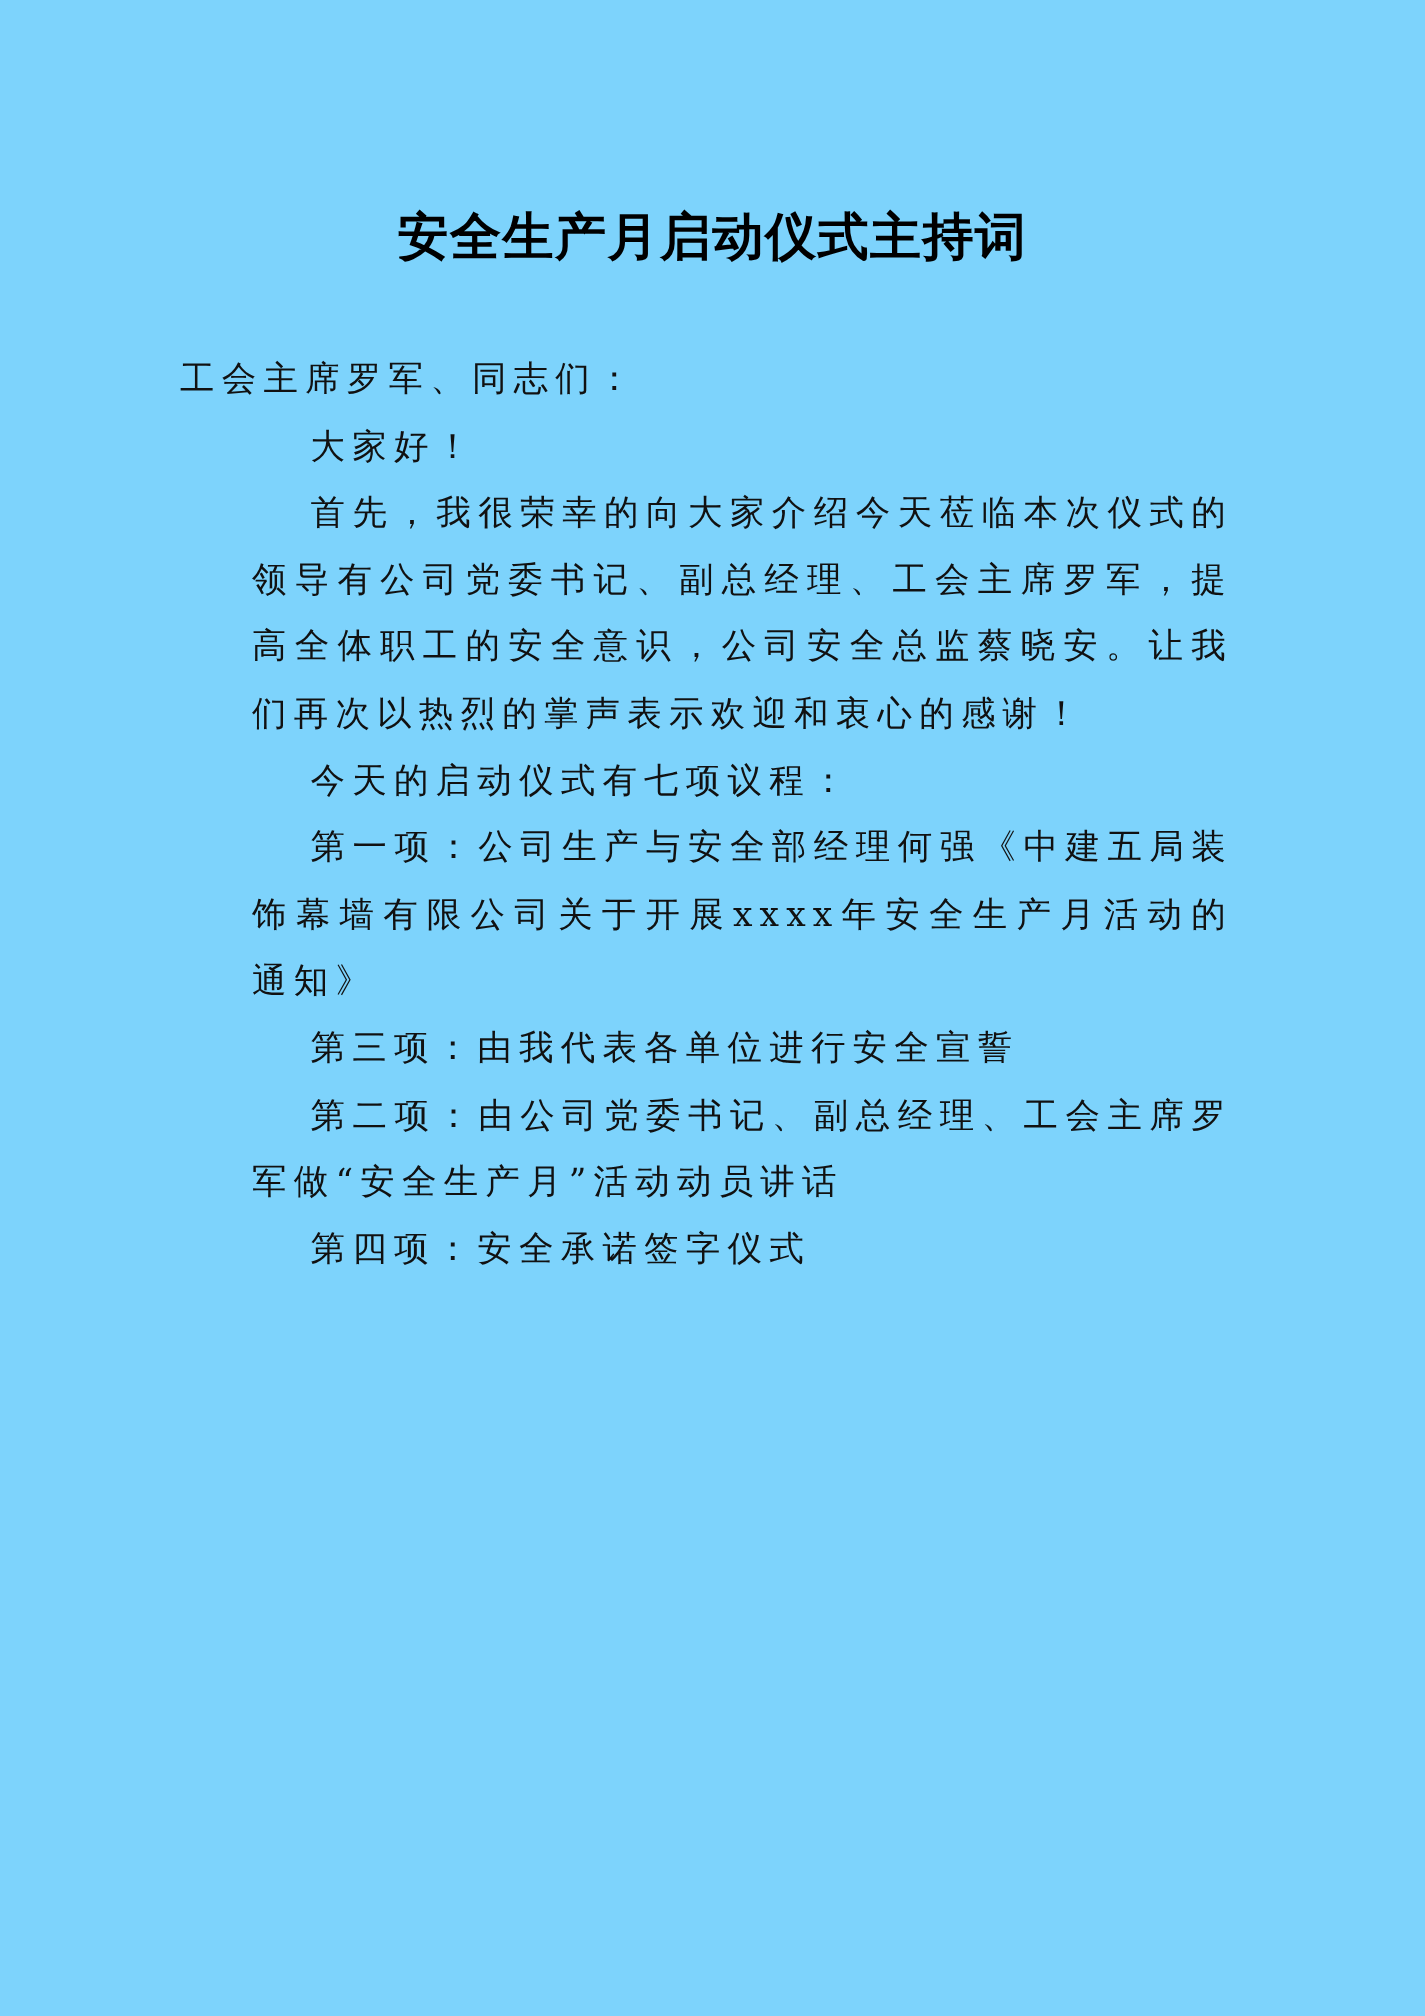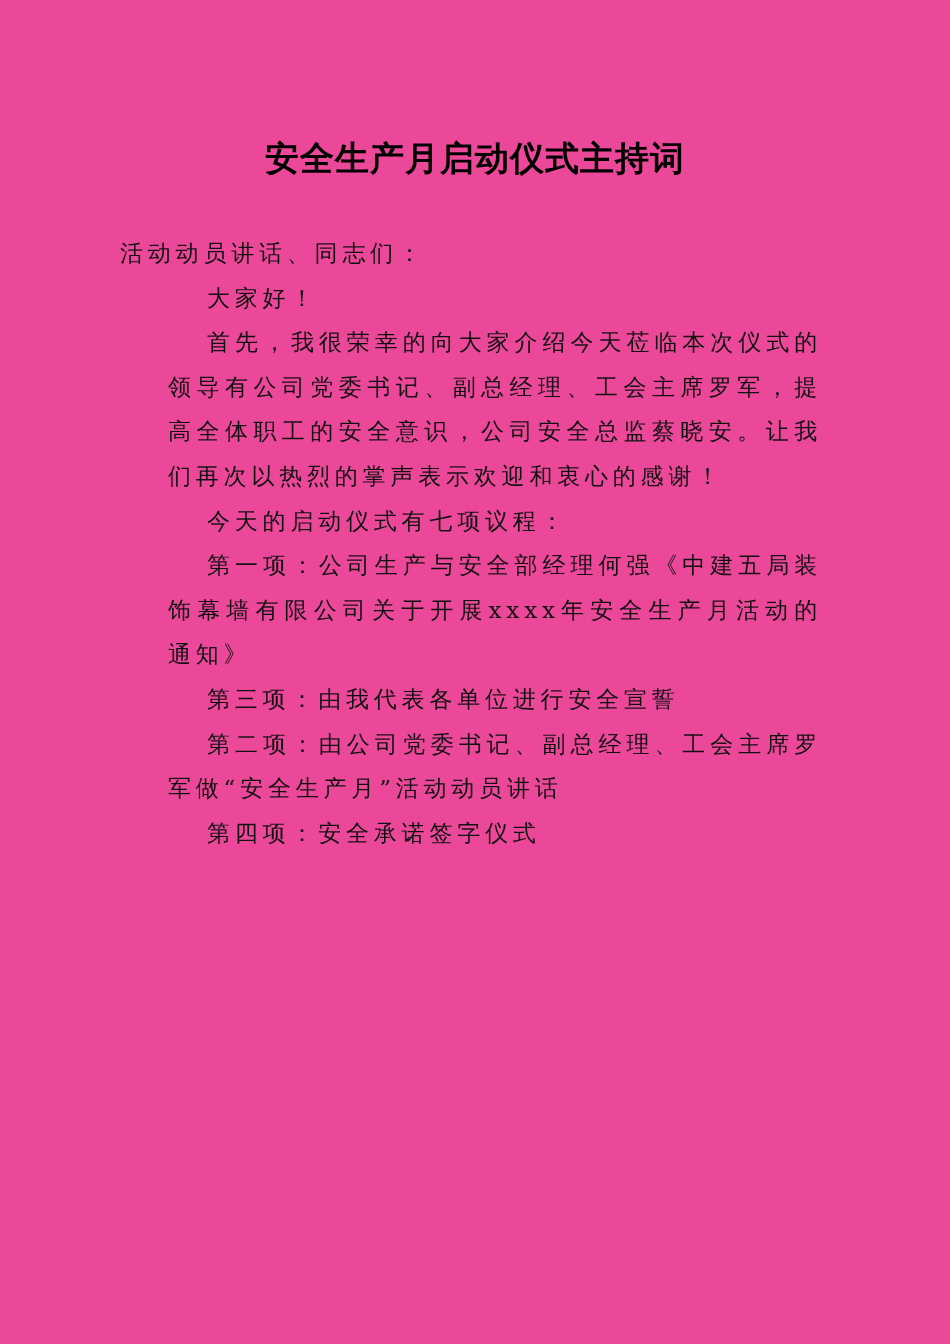--- a/index.html
+++ b/index.html
@@ -14,21 +14,21 @@
       overflow: hidden;
       font-family: "DejaVu Serif", "Liberation Serif", serif;
       color: #111111;
     }
     .page {
       position: absolute;
       left: 0;
       top: 0;
       width: 950px;
       height: 1344px;
-      background: #ec4899;
+      background: #7dd3fc;
     }
     .title {
       position: absolute;
       left: 0;
       top: 134px;
       width: 950px;
       text-align: center;
       font-family: "DejaVu Serif", "Liberation Serif", serif;
       font-weight: bold;
       font-size: 34px;
@@ -58,21 +58,21 @@
       margin-left: 48px;
     }
   </style>
 </head>
 <body>
 
 <div class="page">
   <h1 class="title">安全生产月启动仪式主持词</h1>
 
   <div class="body-text">
-    <p class="para">活动动员讲话、同志们：</p>
+    <p class="para">工会主席罗军、同志们：</p>
     <p class="para indent">大家好！</p>
     <p class="para indent">首先，我很荣幸的向大家介绍今天莅临本次仪式的领导有公司党委书记、副总经理、工会主席罗军，提高全体职工的安全意识，公司安全总监蔡晓安。让我们再次以热烈的掌声表示欢迎和衷心的感谢！</p>
     <p class="para indent">今天的启动仪式有七项议程：</p>
     <p class="para indent">第一项：公司生产与安全部经理何强《中建五局装饰幕墙有限公司关于开展xxxx年安全生产月活动的通知》</p>
     <p class="para indent">第三项：由我代表各单位进行安全宣誓</p>
     <p class="para indent">第二项：由公司党委书记、副总经理、工会主席罗军做“安全生产月”活动动员讲话</p>
     <p class="para indent">第四项：安全承诺签字仪式</p>
   </div>
 </div>
 

